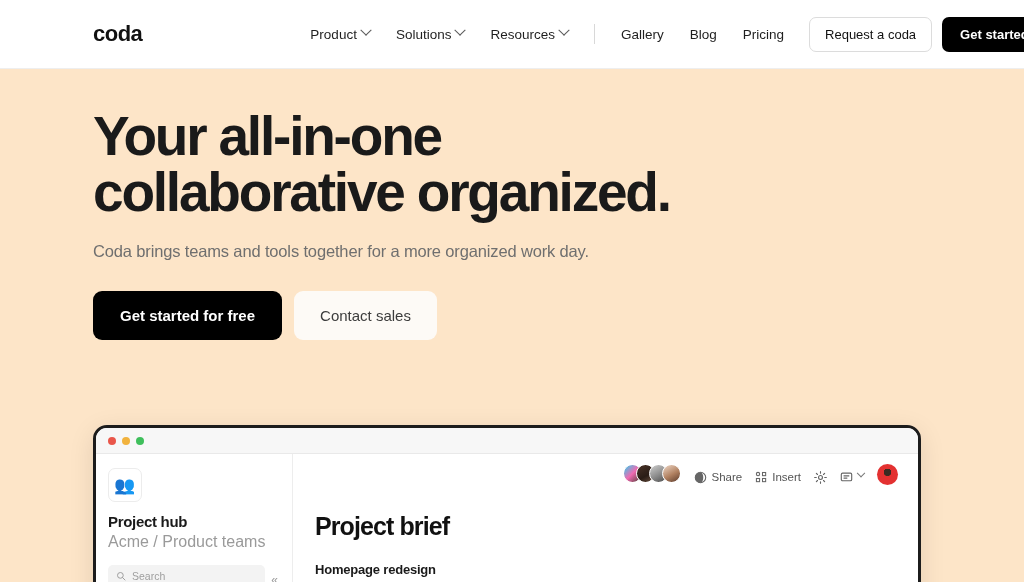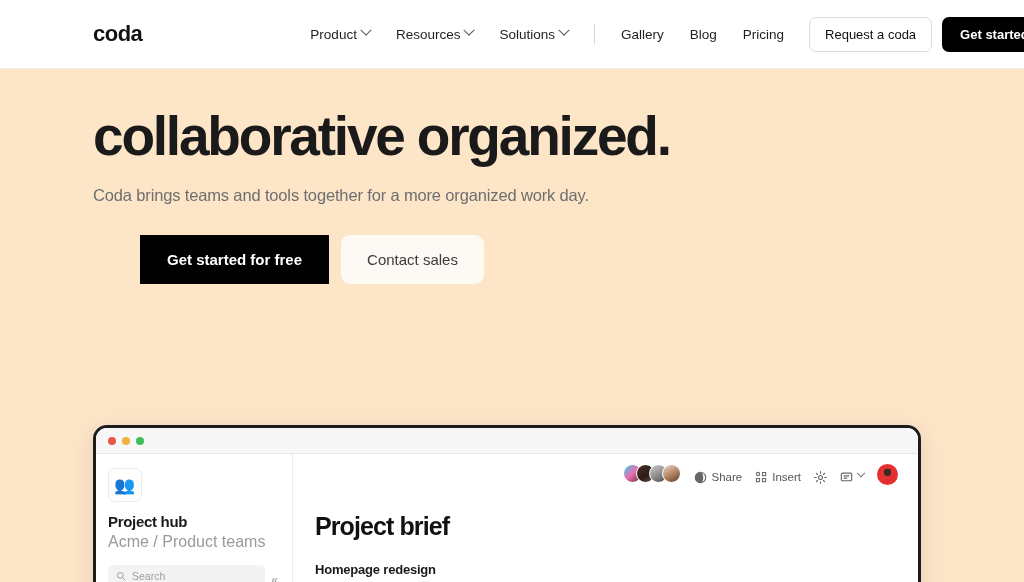--- a/index.html
+++ b/index.html
@@ -119,25 +119,24 @@
     margin-top: 30px;
     display: flex;
     gap: 12px;
   }
   .cta-primary {
     background: #000000;
     color: #ffffff;
     font-size: 15px;
     font-weight: 700;
     border: none;
-    border-radius: 0;
+    border-radius: 9px;
     padding: 16px 27px;
     cursor: pointer;
     font-family: "Liberation Sans", sans-serif;
-    margin-left: 47px;
   }
   .cta-secondary {
     background: #fdfaf6;
     color: #3c3c3c;
     font-size: 15px;
     font-weight: 500;
     border: none;
     border-radius: 9px;
     padding: 16px 26px;
     cursor: pointer;
@@ -280,42 +279,43 @@
 
 <div class="navbar">
   <div class="logo">coda</div>
 
   <div class="nav-links">
     <div class="nav-item">
       <span>Product</span>
       <i class="chev"></i>
     </div>
     <div class="nav-item">
-      <span>Resources</span>
+      <span>Solutions</span>
       <i class="chev"></i>
     </div>
     <div class="nav-item">
-      <span>Solutions</span>
+      <span>Resources</span>
       <i class="chev"></i>
     </div>
 
     <div class="nav-divider"></div>
 
     <div class="nav-plain">Gallery</div>
     <div class="nav-plain">Blog</div>
     <div class="nav-plain">Pricing</div>
 
     <button class="btn-demo">Request a coda</button>
     <button class="btn-getstarted">Get started</button>
   </div>
 </div>
 
 <div class="hero">
 
   <h1 class="headline">
+    <span>Your all-in-one</span>
     <span class="l2">collaborative organized.</span>
   </h1>
 
   <p class="subhead">Coda brings teams and tools together for a more organized work day.</p>
 
   <div class="cta-row">
     <button class="cta-primary">Get started for free</button>
     <button class="cta-secondary">Contact sales</button>
   </div>
 

